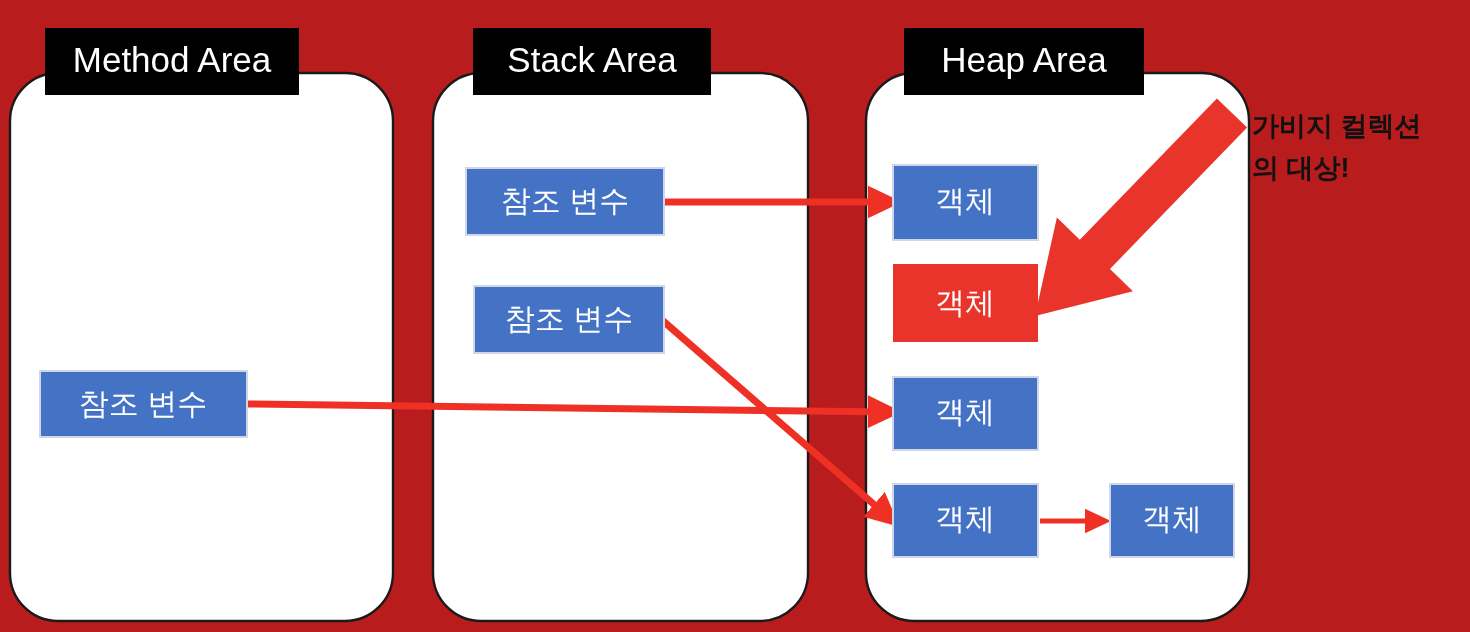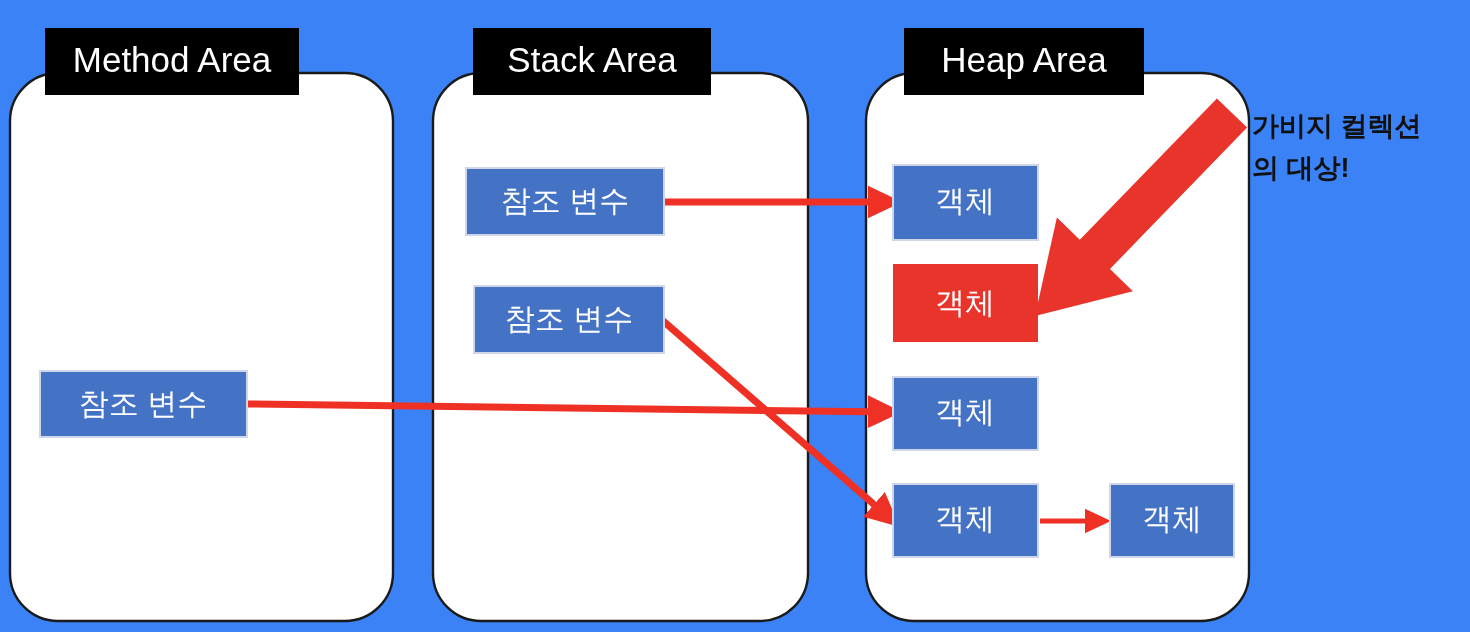--- a/index.html
+++ b/index.html
@@ -1,21 +1,21 @@
 <!DOCTYPE html>
 <html><head>
 <meta charset="utf-8">
 <style>
   html,body{margin:0;padding:0;background:#ffffff;}
   body{
     width:1470px;height:632px;
     font-family:"Liberation Sans","DejaVu Sans",sans-serif;
     overflow:hidden;
   }
-  #stage{position:relative;width:1470px;height:632px;background:#3b82f6;}
+  #stage{position:relative;width:1470px;height:632px;background:#b91c1c;}
   svg#diagram{position:absolute;left:0;top:0;width:1470px;height:632px;display:block;}
 
   .area-outline{fill:#ffffff;stroke:#1a1a1a;stroke-width:2.4;}
   .area-label-bg{fill:#000000;}
   .area-label-txt{
     fill:#ffffff;font-family:"Liberation Sans","DejaVu Sans",sans-serif;
     font-size:35px;font-weight:400;text-anchor:middle;dominant-baseline:middle;
   }
 
   .node-blue{fill:#4472C4;stroke:#cfd6e8;stroke-width:2;}

